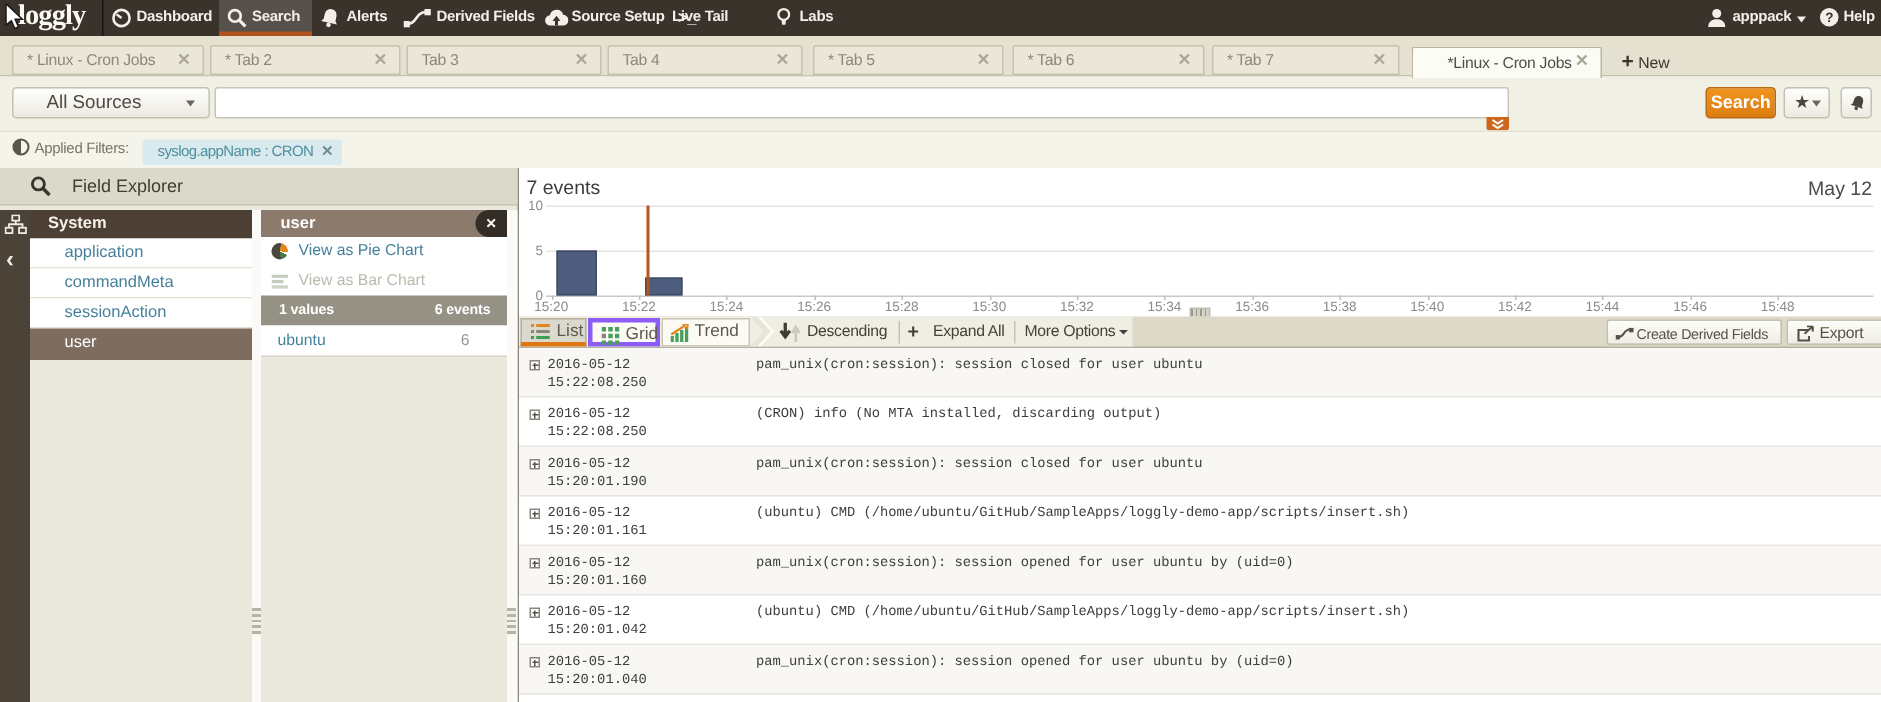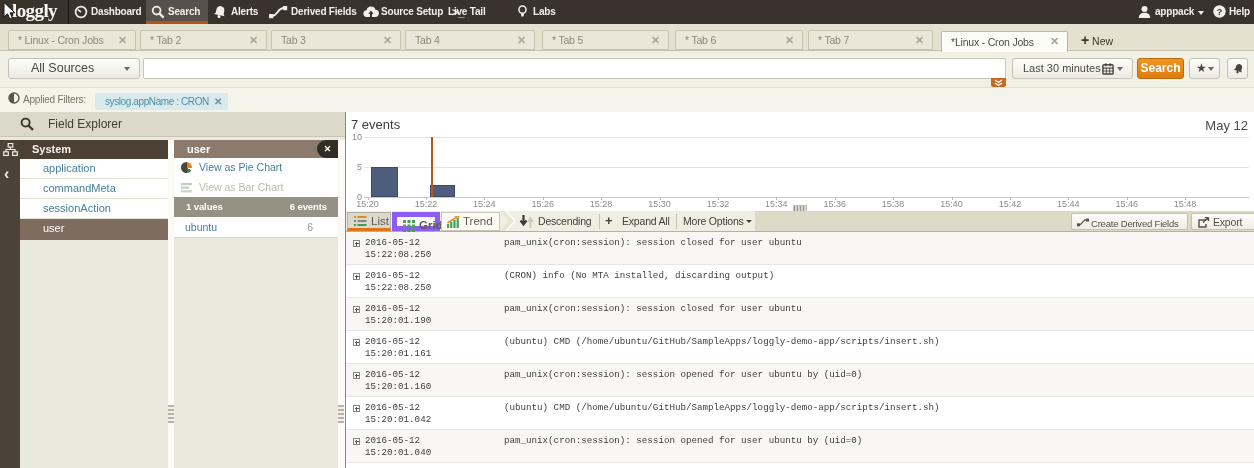--- a/index.html
+++ b/index.html
@@ -12,21 +12,21 @@
   #nav .sep{position:absolute;left:68px;top:0;width:1px;height:24px;background:#17130f;}
   .logo{position:absolute;left:12px;top:0px;color:#fbf8f2;font-family:"Liberation Serif",serif;font-weight:bold;font-size:19px;letter-spacing:-0.6px;}
   .navitem{position:absolute;top:0;height:24px;color:#f3efe7;font-size:10px;font-weight:bold;line-height:24px;white-space:nowrap;letter-spacing:-0.2px;}
   .navactive{position:absolute;left:146px;top:0;width:62px;height:21px;background:#57514b;border-bottom:3px solid #b2521c;}
   .nico{position:absolute;top:5px;}
 
   
   #tabbar{position:absolute;left:0;top:24px;width:1254px;height:27px;background:#e5e1d1;border-bottom:1px solid #c6c2b0;box-sizing:border-box;}
   .tab{position:absolute;top:6px;height:20px;background:#eae7d8;border:1px solid #c6c2b0;box-sizing:border-box;color:#8d887a;font-size:10.5px;letter-spacing:-0.2px;line-height:19px;padding-left:9px;border-radius:2px 2px 0 0;}
   .tab .x, .tabactive .x{position:absolute;right:6px;top:4px;width:11px;height:11px;color:#aaa698;font-weight:bold;font-size:11px;line-height:11px;}
-  .tabactive{position:absolute;top:7px;height:21px;background:#fcfcf7;border:1px solid #b8b5a5;border-bottom:none;box-sizing:border-box;color:#514d45;font-size:10.5px;letter-spacing:-0.2px;line-height:20px;padding-left:9px;z-index:3;border-radius:2px 2px 0 0;}
+  .tabactive{position:absolute;top:7px;height:21px;background:#fcfcf7;border:1px solid #b8b5a5;border-bottom:none;box-sizing:border-box;color:#514d45;font-size:10.5px;letter-spacing:-0.2px;line-height:20px;padding-left:23px;z-index:3;border-radius:2px 2px 0 0;}
   .newtab{position:absolute;left:1081px;top:8px;color:#3a352c;font-size:10.5px;line-height:16px;}
 
   
   #searchrow{position:absolute;left:0;top:51px;width:1254px;height:36px;background:#f1f0e5;}
   .btnface{background:linear-gradient(#fefefc,#eceae1);border:1px solid #c4c1b1;border-radius:3px;box-sizing:border-box;}
   #allsources{position:absolute;left:8px;top:7px;width:132px;height:21px;color:#4c4942;font-size:12.5px;line-height:19px;padding-left:22px;}
   #qinput{position:absolute;left:143px;top:7px;width:863px;height:21px;background:#fff;border:1px solid #c9c6b6;border-radius:2px;box-sizing:border-box;}
   #qbadge{position:absolute;left:991px;top:27px;width:15px;height:9px;background:#cb671e;border-radius:0 0 2px 2px;}
   #timebtn{position:absolute;left:1012px;top:7px;width:121px;height:21px;color:#4c4942;font-size:11px;line-height:19px;padding-left:10px;}
   #searchbtn{position:absolute;left:1137px;top:7px;width:47px;height:21px;background:linear-gradient(#f0941e,#dd7d11);border:1px solid #b9690f;border-radius:3px;box-sizing:border-box;color:#fff;font-size:12px;font-weight:bold;text-align:center;line-height:19px;}
@@ -172,30 +172,20 @@
 
   <div id="searchrow">
     <div id="allsources" class="btnface">All Sources<span class="caret" style="position:absolute;right:9px;top:8px;"></span></div>
     <div id="qinput"></div>
     <div id="qbadge">
         <svg width="15" height="9" viewBox="0 0 15 9">
           <path d="M4 2 L7.5 4.4 L11 2" stroke="#fff" stroke-width="1.4" fill="none"></path>
           <path d="M4 5 L7.5 7.4 L11 5" stroke="#fff" stroke-width="1.4" fill="none"></path>
         </svg>
       </div>
-    <div id="timebtn" class="btnface">Last 30 minutes
-      <svg style="position:absolute;left:89px;top:4px;" width="12" height="12" viewBox="0 0 13 13">
-          <rect x="1" y="2" width="11" height="10" rx="1" fill="none" stroke="#4c4942" stroke-width="1.6"></rect>
-          <rect x="3" y="0.5" width="2" height="3" fill="#4c4942"></rect>
-          <rect x="8" y="0.5" width="2" height="3" fill="#4c4942"></rect>
-          <path d="M1 5.5 H12" stroke="#4c4942" stroke-width="1.3"></path>
-          <path d="M4.7 5.5 V12 M8.3 5.5 V12 M1 8.7 H12" stroke="#4c4942" stroke-width="1"></path>
-        </svg>
-      <span class="caret" style="position:absolute;right:9px;top:8px;"></span>
-    </div>
     <div id="searchbtn">Search</div>
     <div id="starbtn" class="btnface">
         <span style="position:absolute;left:6px;top:2px;color:#4a463c;font-size:12px;">★</span>
         <span class="caret" style="position:absolute;right:5px;top:8px;"></span>
       </div>
     <div id="bellbtn" class="btnface">
         <svg style="position:absolute;left:5px;top:3.5px;" width="11" height="12" viewBox="0 0 13 14">
           <g transform="rotate(18 6.5 7)">
             <path d="M6.5 1 C4.1 1 2.8 2.8 2.8 5.2 L2.8 8 L1.5 9.7 L11.5 9.7 L10.2 8 L10.2 5.2 C10.2 2.8 8.9 1 6.5 1 Z" fill="#4a463c"></path>
             <circle cx="6.5" cy="11" r="1.4" fill="#4a463c"></circle>
@@ -309,21 +299,21 @@
         <svg style="position:absolute;left:6px;top:3px;" width="13" height="11" viewBox="0 0 13 11">
             <rect x="0" y="0" width="2" height="2" fill="#e0871e"></rect>
             <rect x="3.5" y="0" width="9" height="2" fill="#e0871e"></rect>
             <rect x="0" y="4" width="2" height="2" fill="#8a8578"></rect>
             <rect x="3.5" y="4" width="9" height="2" fill="#8a8578"></rect>
             <rect x="0" y="8" width="2" height="2" fill="#3f9e53"></rect>
             <rect x="3.5" y="8" width="9" height="2" fill="#3f9e53"></rect>
           </svg>
         <span style="position:absolute;left:23px;top:2px;">List</span>
       </div>
-      <div class="tbtn" style="left:46px;width:48px;background:#fbfaf5;border:5px solid #8b5cf6;font-weight:bold;">
+      <div class="tbtn" style="left:46px;width:48px;background:#fbfaf5;border:3px solid #8b5cf6;">
         <svg style="position:absolute;left:6px;top:3px;" width="12" height="12" viewBox="0 0 12 12">
             <g fill="#46a05a">
               <rect x="0" y="0" width="3" height="3"></rect>
               <rect x="4.5" y="0" width="3" height="3"></rect>
               <rect x="9" y="0" width="3" height="3"></rect>
               <rect x="0" y="4.5" width="3" height="3" fill="#8a8578"></rect>
               <rect x="4.5" y="4.5" width="3" height="3"></rect>
               <rect x="9" y="4.5" width="3" height="3"></rect>
               <rect x="0" y="9" width="3" height="3"></rect>
               <rect x="4.5" y="9" width="3" height="3"></rect>

